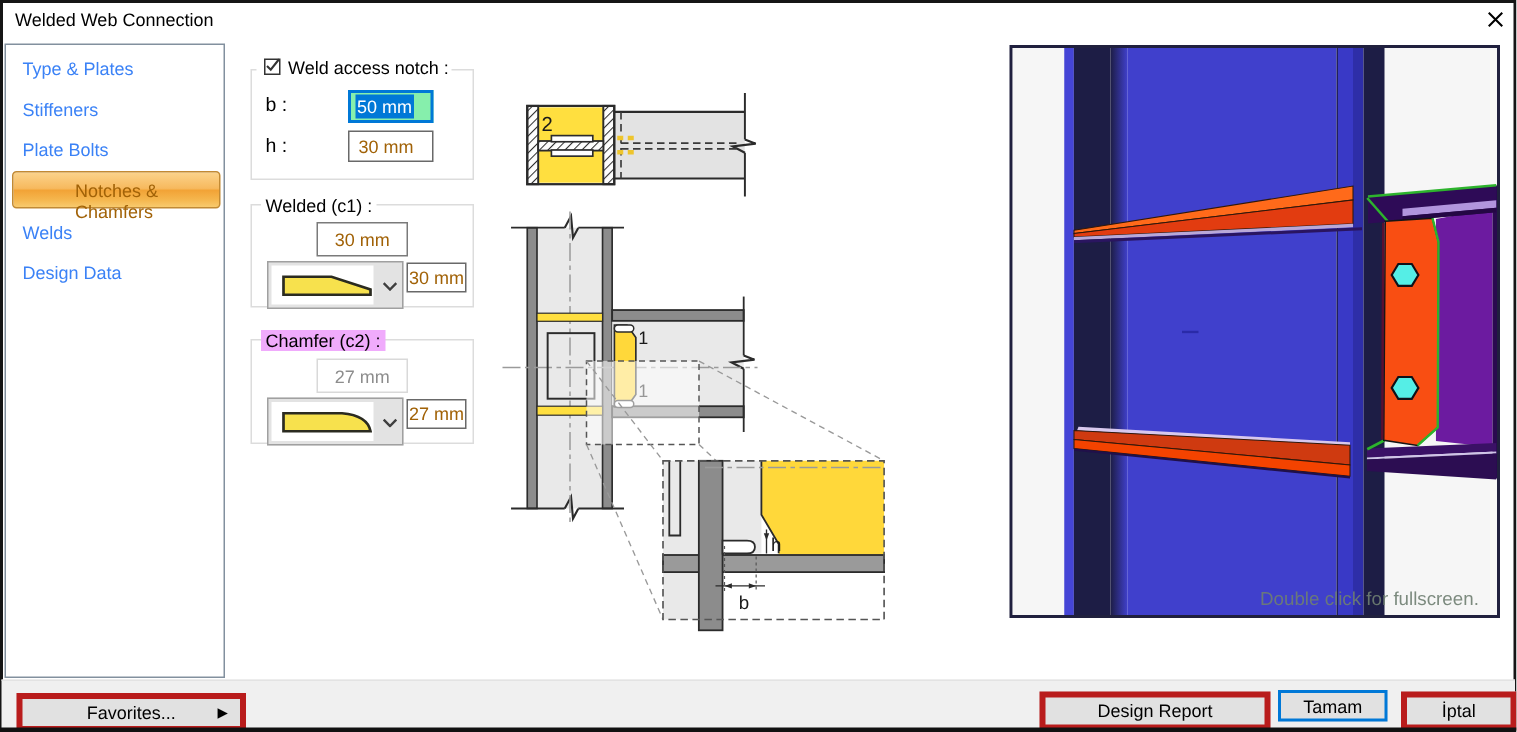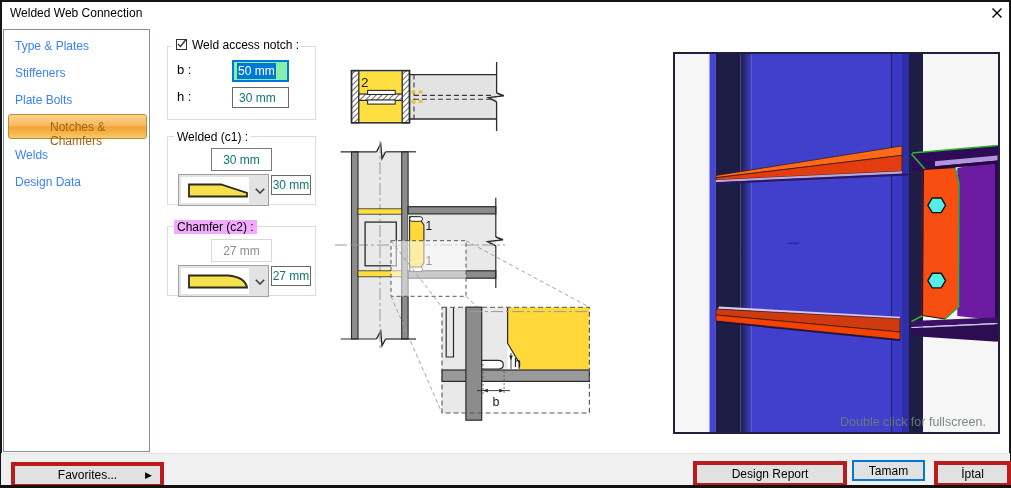--- a/index.html
+++ b/index.html
@@ -5,21 +5,21 @@
   html,body{margin:0;padding:0;}
   body{width:1011px;height:488px;position:relative;font-family:"Liberation Sans",sans-serif;background:#fff;overflow:hidden;}
   .abs{position:absolute;}
   .dlg-border{left:0;top:0;width:1007px;height:483px;border:2px solid #151515;background:#fff;}
   .title{left:10px;top:6px;font-size:12px;color:#000;}
   .listbox{left:3px;top:29px;width:145px;height:421px;border:1px solid #82909e;background:#fff;}
   .li{position:absolute;left:11px;font-size:12px;color:#3b82f6;}
   .sel{position:absolute;left:4px;top:84px;width:137px;height:23px;border:1px solid #c28a34;border-radius:3px;background:linear-gradient(to bottom,#fbd38b 0%,#f7b95e 46%,#f2a336 52%,#f5b74f 80%,#f8ca6e 100%);}
   .glabel{font-size:12px;color:#000;}
   .group{border:1px solid #dcdcdc;}
-  .input{background:#fff;border:1px solid #696969;font-size:12px;color:#0f766e;display:flex;align-items:center;}
+  .input{background:#fff;border:1px solid #696969;font-size:12px;color:#a16207;display:flex;align-items:center;}
   .footer{left:1px;top:453px;width:1009px;height:32px;background:#f0f0f0;border-top:1px solid #e3e3e3;}
   .btn{position:absolute;background:#e1e1e1;border:4px solid #b91c1c;font-size:12px;color:#000;display:flex;align-items:center;justify-content:center;}
   .botborder{left:0;top:485px;width:1011px;height:3px;background:#111;}
 </style>
 </head>
 <body>
 
 <div class="abs dlg-border"></div>
 
 <div class="abs title">Welded Web Connection</div>
@@ -243,21 +243,21 @@
 <line x1="174.1" y1="321" x2="174.1" y2="345" stroke="#555" stroke-width="0.8" stroke-dasharray="2 2"></line>
 <line x1="147" y1="340.6" x2="180" y2="340.6" stroke="#2b2b2b" stroke-width="0.9"></line>
 <path d="M153 340.6 L157.9 338.8 L157.9 342.4 Z" fill="#2b2b2b"></path>
 <path d="M174.1 340.6 L169.2 338.8 L169.2 342.4 Z" fill="#2b2b2b"></path>
 <text x="162.5" y="356" font-size="12.5" font-family="Liberation Sans" fill="#1a1a1a">b</text>
 </g>
 
 <rect x="112" y="257.2" width="147.4" height="105.8" fill="none" stroke="#555" stroke-width="1.1" stroke-dasharray="5 3"></rect>
 </svg>
 
-<div class="abs" style="left:673px;top:52px;width:323px;height:378px;border:2px solid #20203e;background:#f6f6f6;overflow:hidden;">
+<div class="abs" style="left:673px;top:30px;width:323px;height:378px;border:2px solid #20203e;background:#f6f6f6;overflow:hidden;">
 <svg id="view3d" width="323" height="378" viewBox="0 0 323 378">
 
 <rect x="0" y="0" width="323" height="378" fill="#f6f6f6"></rect>
 <defs>
 <linearGradient id="fillet" x1="0" y1="0" x2="1" y2="0">
 <stop offset="0" stop-color="#1d1d45"></stop>
           <stop offset="1" stop-color="#4040cc"></stop>
 </linearGradient>
 </defs>
 

